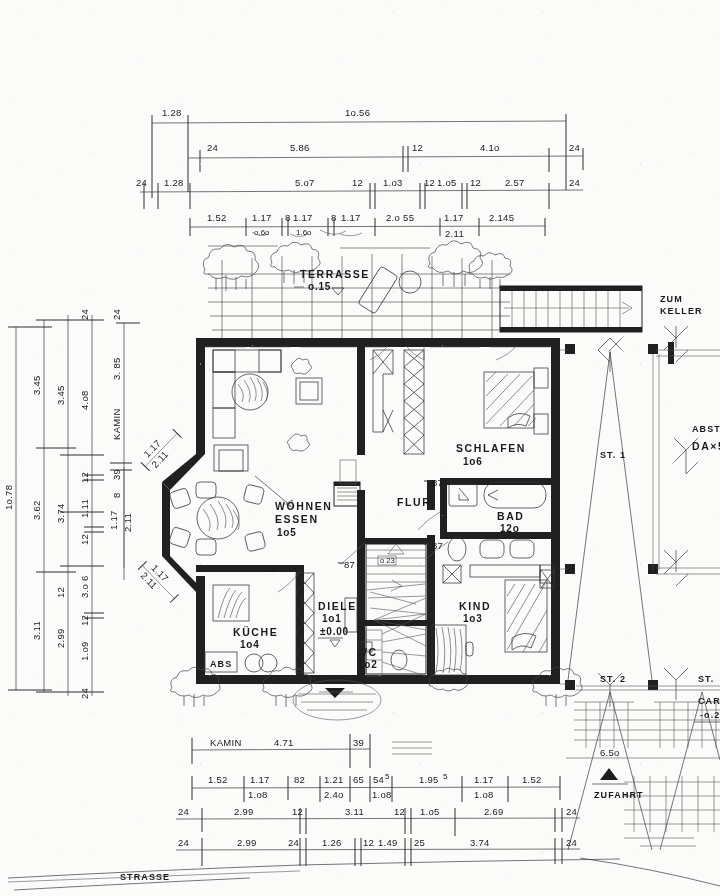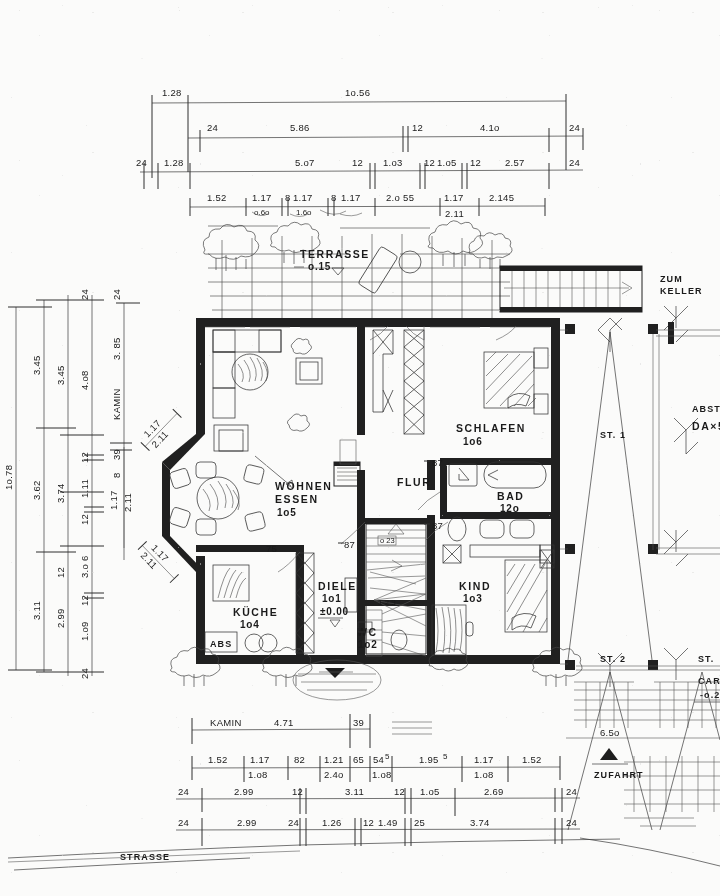--- a/index.html
+++ b/index.html
@@ -2,21 +2,21 @@
 <html><head>
 <meta charset="utf-8">
 <style>
   html,body{margin:0;padding:0;background:#fff;}
   body{
     width:720px;height:896px;position:relative;overflow:hidden;
     font-family:"Liberation Sans", sans-serif;
     background:#fbfbfa;
     color:#111;
   }
-  #sheet{position:absolute;inset:0;}
+  #sheet{position:absolute;inset:0;margin-top:20px;}
   
   #grain{
     position:absolute;inset:0;pointer-events:none;opacity:.5;
     background-image:
       radial-gradient(circle at 12% 7%, #d8d8d4 .6px, transparent .7px),
       radial-gradient(circle at 33% 3%, #dedede .5px, transparent .6px),
       radial-gradient(circle at 62% 9%, #dcdcda .6px, transparent .7px),
       radial-gradient(circle at 85% 4%, #d9d9d6 .5px, transparent .6px),
       radial-gradient(circle at 23% 22%, #dddddb .5px, transparent .6px),
       radial-gradient(circle at 71% 31%, #dadada .6px, transparent .7px),

